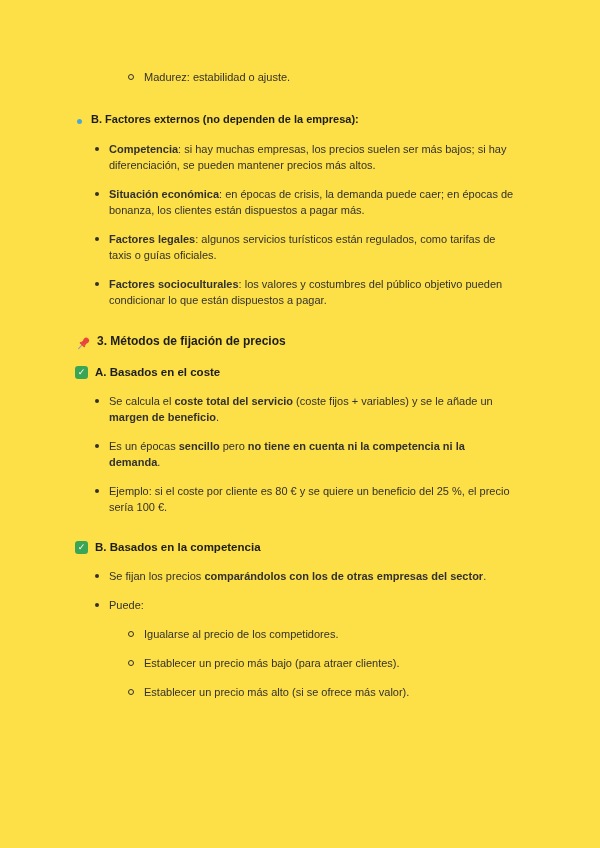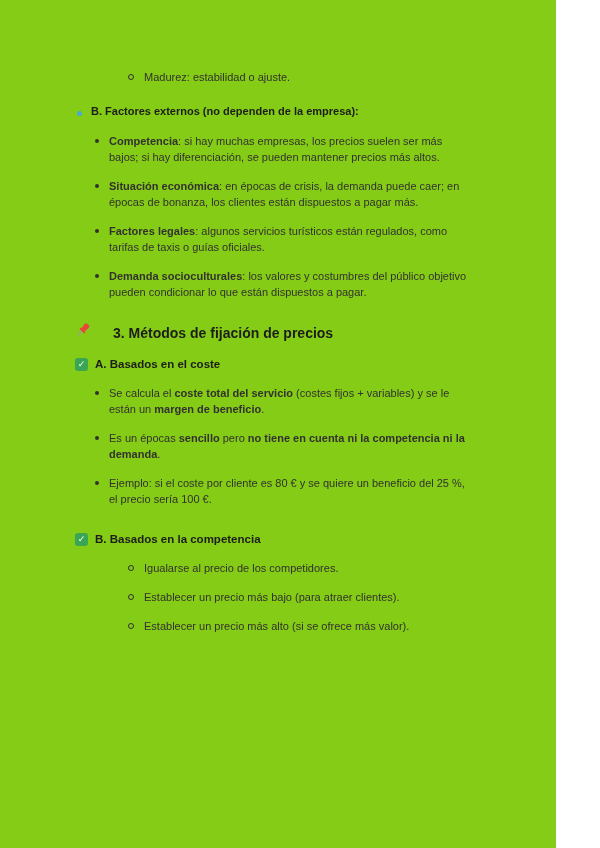--- a/index.html
+++ b/index.html
@@ -3,42 +3,42 @@
 <meta charset="utf-8">
 <style>
   html, body { margin: 0; padding: 0; }
   body {
     width: 600px; height: 848px;
     background: #ffffff;
     font-family: "Liberation Sans", "DejaVu Sans", sans-serif;
     color: var(--text, #33312e);
   }
   .page {
-    width: 556px; height: 848px;
+    width: 600px; height: 848px;
     padding: 69px 85px 15px 75px;
     box-sizing: border-box;
     overflow: hidden;
-    background: #84cc16;
+    background: #fde047;
   }
   .body-text { font-size: 11px; line-height: 16px; }
   b { font-weight: 700; }
   ul { list-style: none; margin: 0; padding: 0; }
   li { display: flex; align-items: flex-start; margin-bottom: 13px; }
   .li-text { flex: 1 1 auto; }
   .marker { flex: 0 0 auto; display: inline-block; }
   .marker.solid  { width: 4px; height: 4px; border-radius: 50%; background: var(--text, #33312e); margin: 6px 10px 0 0; }
   .marker.hollow { width: 4px; height: 4px; border-radius: 50%; border: 1px solid var(--text, #33312e); background: transparent; margin: 5px 10px 0 0; }
   .marker.accent { width: 5px; height: 5px; border-radius: 50%; background: var(--accent-bullet, #4aa9cf); margin: 5px 9px 0 0; }
   .indent-1 { margin-left: 20px; }
   .indent-2 { margin-left: 53px; }
-  .toplevel { display: flex; align-items: center; margin: 18px 0 14px 2px; color: var(--heading, #1d1d1b); }
+  .toplevel { display: flex; align-items: center; margin: 26px 0 14px 2px; color: var(--heading, #1d1d1b); }
   .h3 {
-    display: flex; align-items: flex-start; gap: 22px;
+    display: flex; align-items: flex-end; gap: 6px;
     margin: 22px 0 12px 0;
-    font-size: 14px; line-height: 22px; font-weight: 700;
+    font-size: 12px; line-height: 22px; font-weight: 700;
     color: var(--heading, #1d1d1b);
   }
   .subhead {
     display: flex; align-items: center; gap: 7px;
     margin: 0 0 13px 0;
     font-size: 11.5px; line-height: 16px; font-weight: 700;
     color: var(--heading, #1d1d1b);
   }
   .subhead.gap-top { margin-top: 24px; }
   .check-badge {
@@ -75,21 +75,21 @@
     <li>
       <span class="marker solid"></span>
       <span class="li-text"><b>Situación económica</b><span>: en épocas de crisis, la demanda puede caer; en épocas de bonanza, los clientes están dispuestos a pagar más.</span></span>
     </li>
     <li>
       <span class="marker solid"></span>
       <span class="li-text"><b>Factores legales</b><span>: algunos servicios turísticos están regulados, como tarifas de taxis o guías oficiales.</span></span>
     </li>
     <li>
       <span class="marker solid"></span>
-      <span class="li-text"><b>Demanda socioculturales</b><span>: los valores y costumbres del público objetivo pueden condicionar lo que están dispuestos a pagar.</span></span>
+      <span class="li-text"><b>Factores socioculturales</b><span>: los valores y costumbres del público objetivo pueden condicionar lo que están dispuestos a pagar.</span></span>
     </li>
   </ul>
 
   <h2 class="h3">
     <span class="pin-wrap">
       <svg width="16" height="16" viewBox="0 0 16 16" aria-hidden="true">
         <g transform="rotate(43 8 8)">
           <path d="M8 9.6 L8 14.4" stroke="var(--pin-needle, #9aa0a6)" stroke-width="1.2" stroke-linecap="round" fill="none"></path>
           <path d="M6 5.2 L10 5.2 L10.9 8.2 L5.1 8.2 Z" fill="var(--pin-red, #e8453c)"></path>
           <rect x="4.6" y="8" width="6.8" height="1.7" rx="0.85" fill="var(--pin-red, #e8453c)"></rect>
@@ -101,37 +101,47 @@
   </h2>
 
   <div class="subhead">
     <span class="check-badge">✓</span>
     <span>A. Basados en el coste</span>
   </div>
 
   <ul class="indent-1 body-text">
     <li>
       <span class="marker solid"></span>
-      <span class="li-text"><span>Se calcula el </span><b>coste total del servicio</b><span> (costes fijos + variables) y se le están un </span><b>margen de beneficio</b><span>.</span></span>
+      <span class="li-text"><span>Se calcula el </span><b>coste total del servicio</b><span> (coste fijos + variables) y se le añade un </span><b>margen de beneficio</b><span>.</span></span>
     </li>
     <li>
       <span class="marker solid"></span>
       <span class="li-text"><span>Es un épocas </span><b>sencillo</b><span> pero </span><b>no tiene en cuenta ni la competencia ni la demanda</b><span>.</span></span>
     </li>
     <li>
       <span class="marker solid"></span>
       <span class="li-text"><span>Ejemplo: si el coste por cliente es 80&nbsp;€ y se quiere un beneficio del 25&nbsp;%, el precio sería 100&nbsp;€.</span></span>
     </li>
   </ul>
 
   <div class="subhead gap-top">
     <span class="check-badge">✓</span>
     <span>B. Basados en la competencia</span>
   </div>
 
+  <ul class="indent-1 body-text">
+    <li>
+      <span class="marker solid"></span>
+      <span class="li-text"><span>Se fijan los precios </span><b>comparándolos con los de otras empresas del sector</b><span>.</span></span>
+    </li>
+    <li>
+      <span class="marker solid"></span>
+      <span class="li-text"><span>Puede:</span></span>
+    </li>
+  </ul>
 
   <ul class="indent-2 body-text">
     <li>
       <span class="marker hollow"></span>
       <span class="li-text">Igualarse al precio de los competidores.</span>
     </li>
     <li>
       <span class="marker hollow"></span>
       <span class="li-text">Establecer un precio más bajo (para atraer clientes).</span>
     </li>

